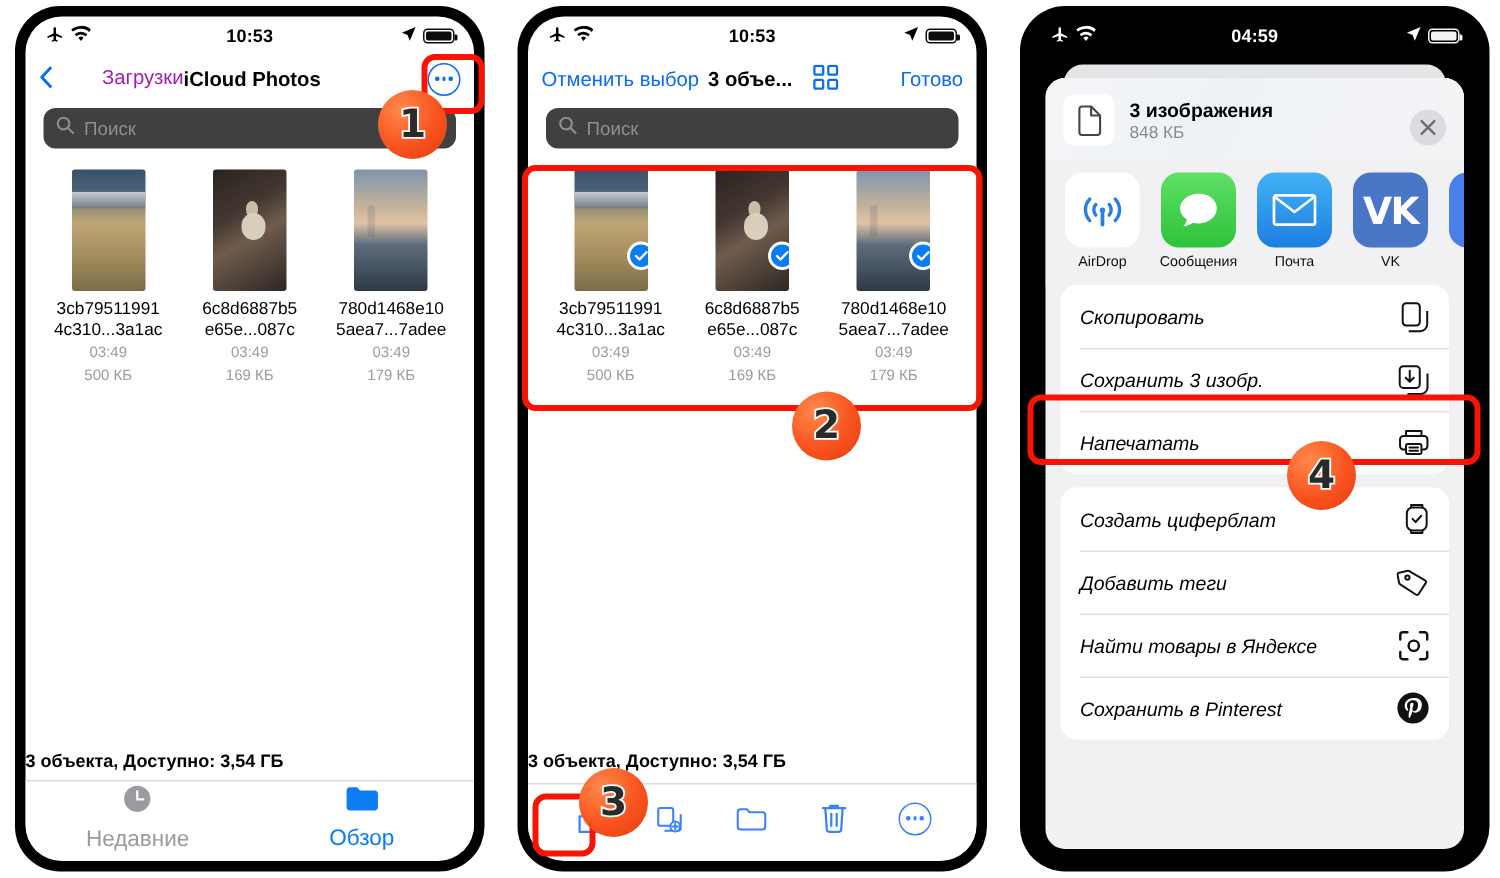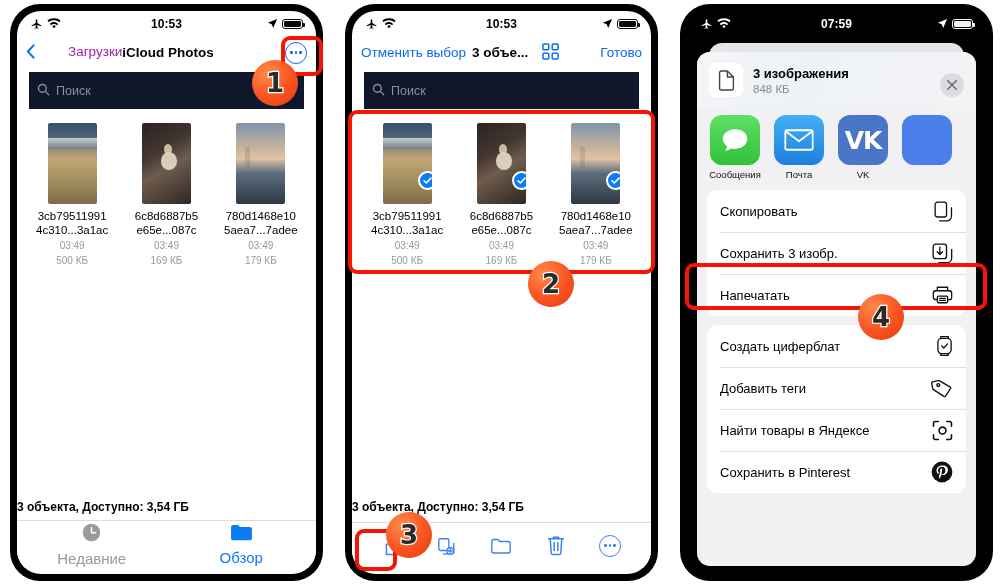--- a/index.html
+++ b/index.html
@@ -62,21 +62,21 @@
   .circle-btn {
     width: 22px; height: 22px; border-radius: 50%;
     border: 1.3px solid #0b6bf2; display: flex; align-items: center;
     justify-content: center; gap: 2px;
   }
   .circle-btn i { width: 2.6px; height: 2.6px; border-radius: 50%; background: #0b6bf2; display: block; }
 
   
   .searchwrap { padding: 4px 12px 8px; }
   .searchbar {
-    height: 37px; background: #0f172a; border-radius: 0;
+    height: 27px; background: #404040; border-radius: 8px;
     display: flex; align-items: center; padding: 0 8px; gap: 6px;
   }
   .searchbar .ph { color: #8e8e93; font-size: 12.5px; }
 
   
   .filegrid {
     display: flex; justify-content: space-around; padding: 6px 8px 10px;
   }
   .fileitem { width: 88px; text-align: center; position: relative; }
   .thumb {
@@ -162,20 +162,21 @@
   .app-lbl { font-size: 9.5px; color: #111; line-height: 11px; }
   .ico-airdrop { background: #fff; }
   .ico-messages { background: linear-gradient(180deg,#5ee065,#2fc23b); }
   .ico-mail { background: linear-gradient(180deg,#43b0f5,#1d7fe0); }
   .ico-vk { background: #4a76c8; }
   .ico-cut { background: #4a7ee8; }
 
   .action-group {
     background: #fff; border-radius: 11px; margin: 0 10px 9px;
     overflow: hidden;
+    font-style: italic;
   }
   .action-row {
     height: 42px; display: flex; align-items: center; padding: 0 13px;
     font-size: 13px; color: #000; position: relative; background: #fff;
   }
   .action-row + .action-row::before {
     content: ""; position: absolute; left: 13px; right: 0; top: 0;
     height: 0.5px; background: #e0e0e3;
   }
   .action-row .ri { margin-left: auto; display: flex; align-items: center; }
@@ -457,21 +458,21 @@
             <svg width="13" height="13" viewBox="0 0 24 24" fill="#fff">
                 <path d="M21 15.5l-7.5-4.2V5.6c0-.9-.7-1.6-1.5-1.6s-1.5.7-1.5 1.6v5.7L3 15.5v1.7l7.5-2.3v4.3l-2.2 1.4v1.2l3.7-1 3.7 1v-1.2l-2.2-1.4v-4.3l7.5 2.3z"></path>
               </svg>
           </span>
           <span>
             <svg width="14" height="11" viewBox="0 0 24 18" fill="#fff">
                 <path d="M12 17.2l3-3.7a4.6 4.6 0 00-6 0l3 3.7zm0-7.2c2 0 3.9.7 5.3 2l1.9-2.3A11.5 11.5 0 0012 6.6c-2.7 0-5.3 1-7.2 3l1.9 2.3A7.6 7.6 0 0112 10zm0-6.6c3.5 0 6.8 1.3 9.3 3.5L23.2 4A14.9 14.9 0 0012 0C7.8 0 3.8 1.5.8 4l1.9 2.4A13.7 13.7 0 0112 3.4z"></path>
               </svg>
           </span>
         </span>
-        <span class="sb-time">07:59</span>
+        <span class="sb-time">04:59</span>
         <span class="sb-right">
           <span>
             <svg width="11" height="11" viewBox="0 0 24 24" fill="#fff">
                 <path d="M22 2L2 10.5l8.3 3.2L13.5 22z"></path>
               </svg>
           </span>
           <span class="battery">
               <i></i>
             </span>
         </span>
@@ -492,20 +493,33 @@
             <div class="sheet-sub">848 КБ</div>
           </div>
           <div class="close-btn">
             <svg width="12" height="12" viewBox="0 0 14 14" fill="none" stroke="#6b6b70" stroke-width="1.8" stroke-linecap="round">
                 <path d="M2 2l10 10M12 2L2 12"></path>
               </svg>
           </div>
         </div>
 
         <div class="apps-row">
+          <div class="app">
+            <div class="app-ico ico-airdrop">
+              <svg width="34" height="34" viewBox="0 0 36 36" fill="none" stroke="#2a7de1" stroke-width="2.4" stroke-linecap="round">
+                <path d="M9 25.5a11 11 0 010-15.2"></path>
+                  <path d="M27 25.5a11 11 0 000-15.2"></path>
+                <path d="M13.3 21.6a5.6 5.6 0 010-7.5"></path>
+                  <path d="M22.7 21.6a5.6 5.6 0 000-7.5"></path>
+                <circle cx="18" cy="18.2" r="1.9" fill="#2a7de1" stroke="none"></circle>
+                <path d="M18 20.3v8" stroke-width="2.6"></path>
+              </svg>
+            </div>
+            <div class="app-lbl">AirDrop</div>
+          </div>
           <div class="app">
             <div class="app-ico ico-messages">
               <svg width="32" height="32" viewBox="0 0 34 34" fill="#fff">
                   <path d="M17 5.5C9.8 5.5 4 10.1 4 15.8c0 3.2 1.8 6 4.7 7.9-.3 1.9-1.3 3.7-2.5 4.9 2.6-.3 5-1.3 6.9-2.6 1.2.3 2.5.5 3.9.5 7.2 0 13-4.6 13-10.7S24.2 5.5 17 5.5z"></path>
                 </svg>
             </div>
             <div class="app-lbl">Сообщения</div>
           </div>
           <div class="app">
             <div class="app-ico ico-mail">

